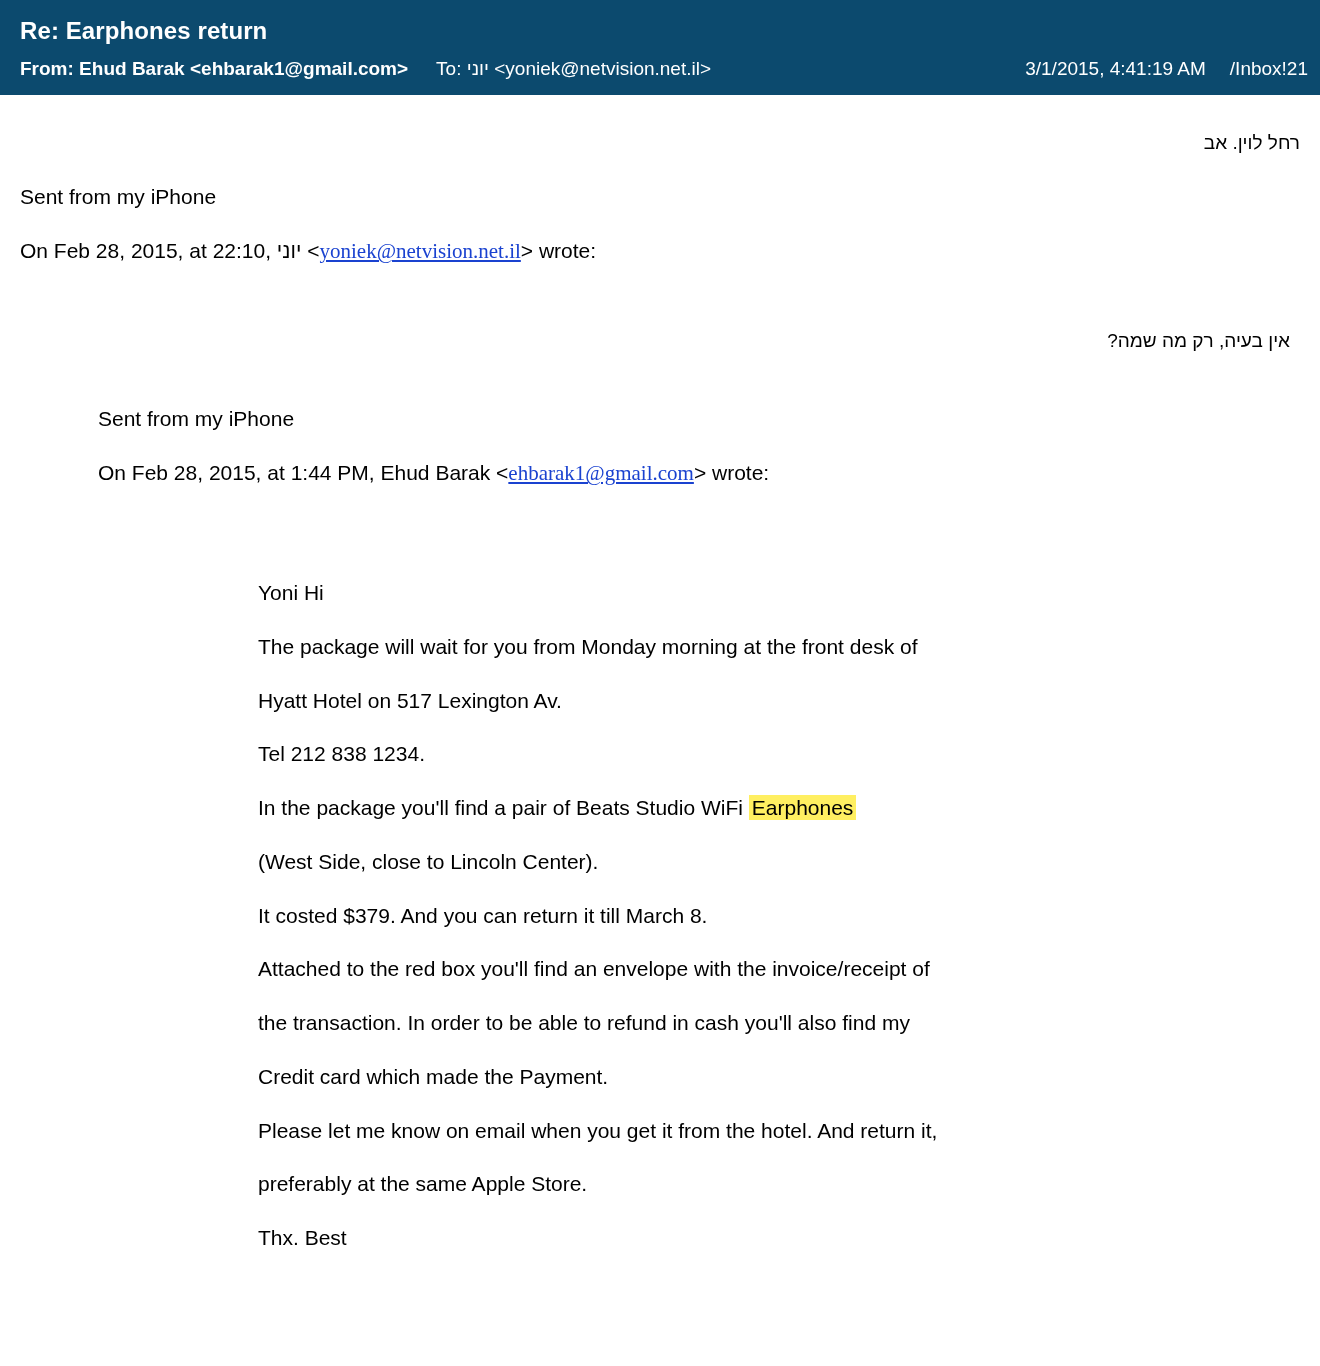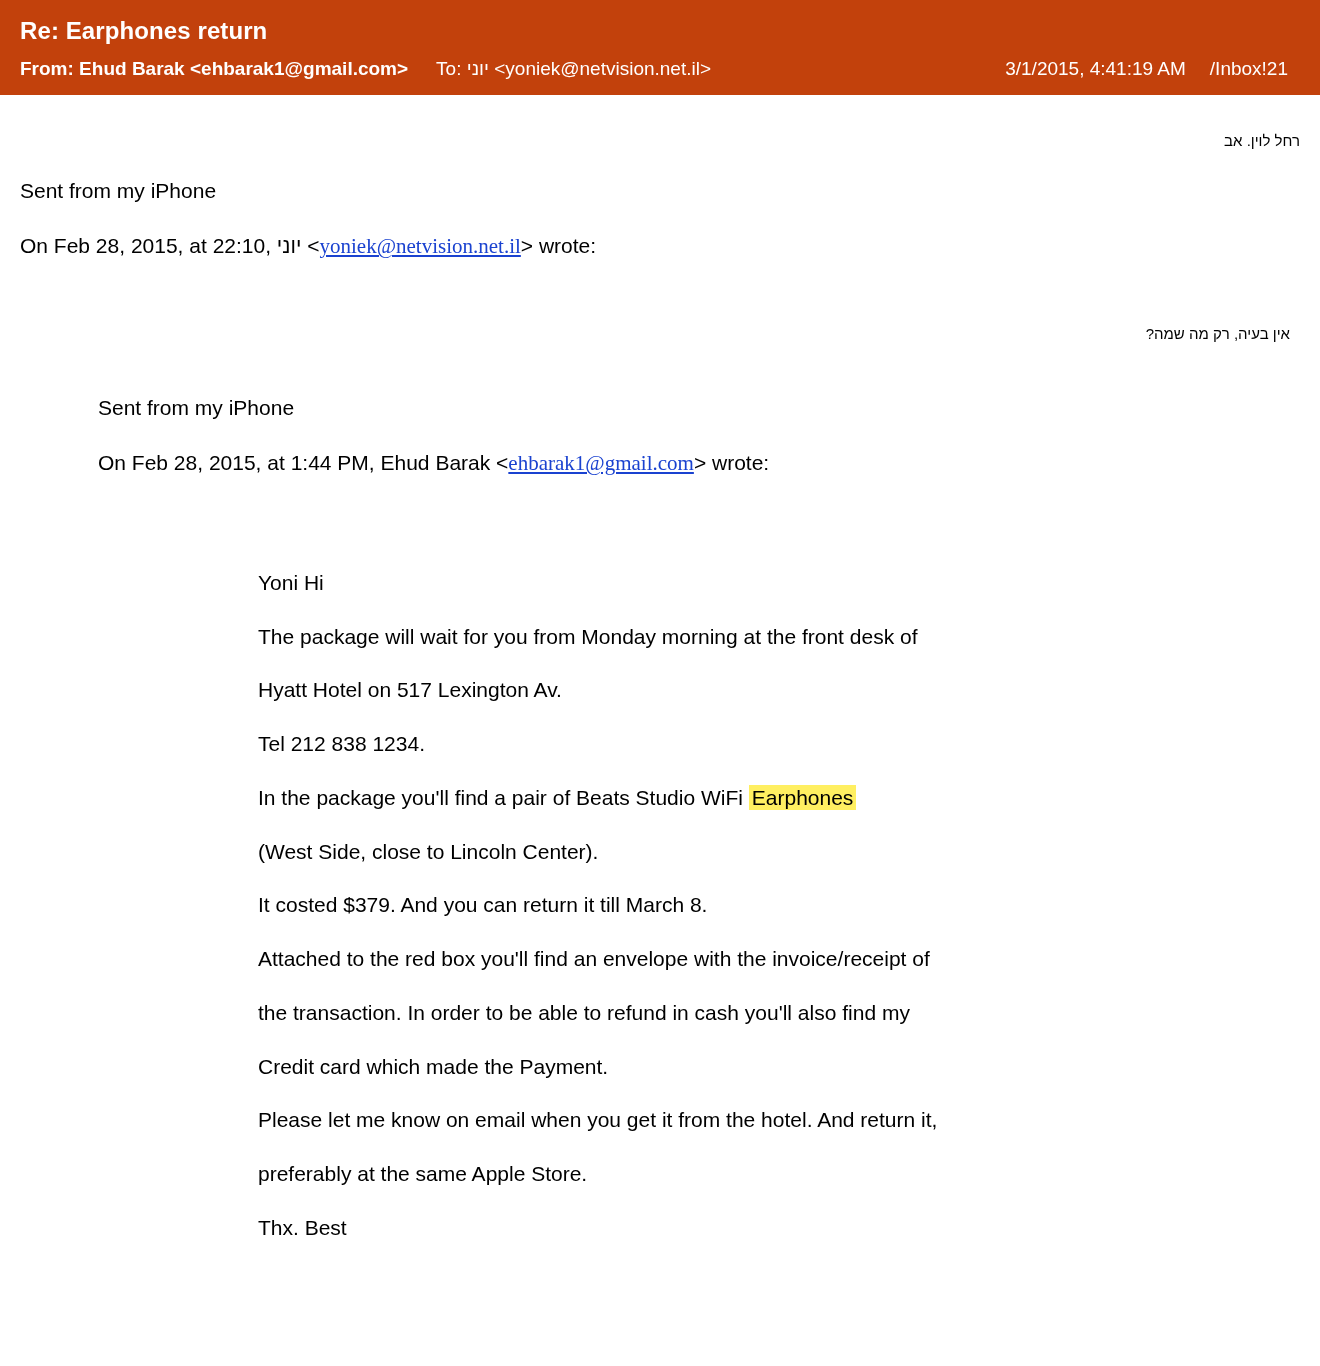--- a/index.html
+++ b/index.html
@@ -9,57 +9,57 @@
   }
   body {
     width: 1320px;
     min-height: 1366px;
     font-family: "Liberation Sans", sans-serif;
     color: #000000;
   }
 
   
   .mail-header {
-    background: #c2410c;
+    background: #0c4a6e;
     color: #ffffff;
-    padding: 18px 32px 14px 20px;
+    padding: 18px 4px 14px 20px;
     box-sizing: border-box;
   }
   .mail-subject {
     font-size: 24px;
     font-weight: bold;
     letter-spacing: 0.1px;
     margin: 0 0 14px 0;
     line-height: 1.1;
   }
   .mail-meta {
     display: flex;
     align-items: baseline;
     font-size: 19px;
     line-height: 1.2;
     white-space: nowrap;
   }
   .meta-from { margin-right: 28px; font-weight: bold; }
   .meta-to   { margin-right: 0; }
   .meta-spacer { flex: 1 1 auto; }
   .meta-date { margin-right: 24px; }
-  .meta-folder { margin-right: 0; }
+  .meta-folder { margin-right: 8px; }
 
   
   .mail-body {
     padding: 22px 20px 40px 20px;
     box-sizing: border-box;
     font-size: 21px;
     line-height: 1.28;
   }
   .rtl-line {
     direction: rtl;
     text-align: right;
     margin: 14px 0 0 0;
-    font-size: 15px;
+    font-size: 19px;
   }
   .para {
     margin: 28px 0 0 0;
   }
   a.mail-link {
     color: #1a42d0;
     text-decoration: underline;
     font-family: Liberation Serif, serif;
   }
   .quote-1 {

